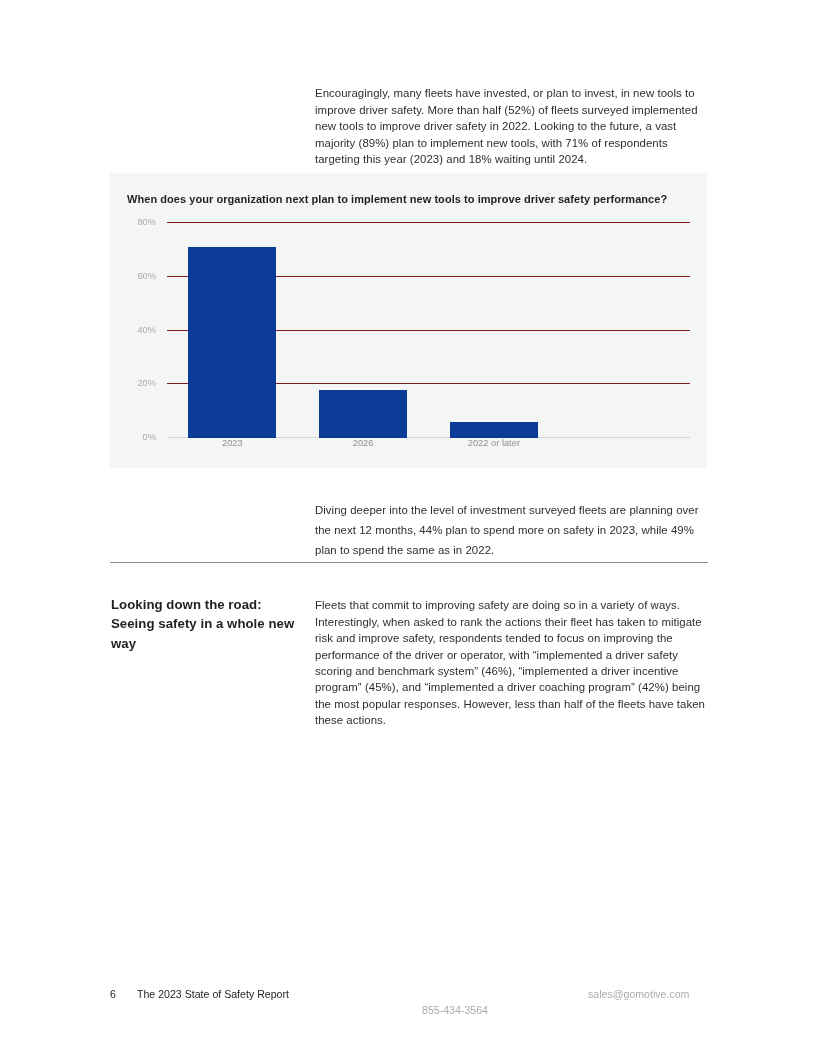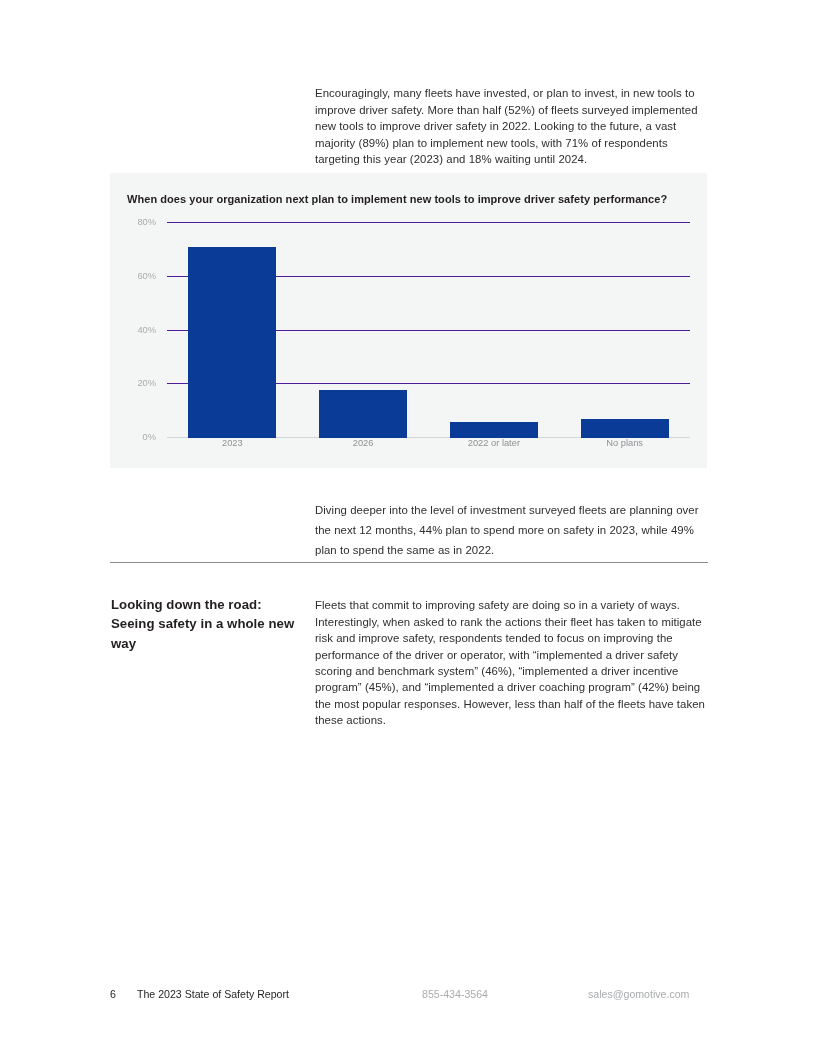--- a/index.html
+++ b/index.html
@@ -60,21 +60,21 @@
     top: 50px;    
     width: 523px; 
     height: 215px;
   }
 
   .gridline {
     position: absolute;
     left: 0;
     width: 100%;
     height: 1px;
-    background: #4c1d95;
+    background: #7f1d1d;
   }
   .gridline.baseline {
     background: #d5d6d7;
   }
 
   .ytick {
     position: absolute;
     right: 100%;
     margin-right: 11px;
     transform: translateY(-50%);
@@ -176,21 +176,21 @@
   .footer-title {
     position: absolute;
     left: 137px;
     top: 0;
     font-size: 10.6px;
     color: #231f20;
   }
   .footer-phone {
     position: absolute;
     left: 422px;
-    top: 0;
+    top: 16px;
     font-size: 10.6px;
     color: #a9abad;
   }
   .footer-email {
     position: absolute;
     left: 588px;
     top: 0;
     font-size: 10.6px;
     color: #a9abad;
   }
@@ -228,24 +228,20 @@
             <div class="bar" style="height: 88.75%; background: rgb(10, 59, 150);"></div>
             <span class="xtick">2023</span>
           </div>
           <div class="bar-slot" style="left: 25%; width: 25%;">
             <div class="bar" style="height: 22.5%; background: rgb(10, 59, 150);"></div>
             <span class="xtick">2026</span>
           </div>
           <div class="bar-slot" style="left: 50%; width: 25%;">
             <div class="bar" style="height: 7.5%; background: rgb(10, 59, 150);"></div>
             <span class="xtick">2022 or later</span>
-          </div>
-          <div class="bar-slot" style="left: 75%; width: 25%;">
-            <div class="bar" style="height: 8.75%; background: rgb(10, 59, 150);"></div>
-            <span class="xtick">No plans</span>
           </div>
         </div>
     </div>
   </div>
 
   <p class="mid-para">Diving deeper into the level of investment surveyed fleets are planning over the next 12 months, 44% plan to spend more on safety in 2023, while 49% plan to spend the same as in 2022.</p>
 
   <div class="divider"></div>
 
   <h2 class="section-heading">Looking down the road: Seeing safety in a whole new way</h2>

